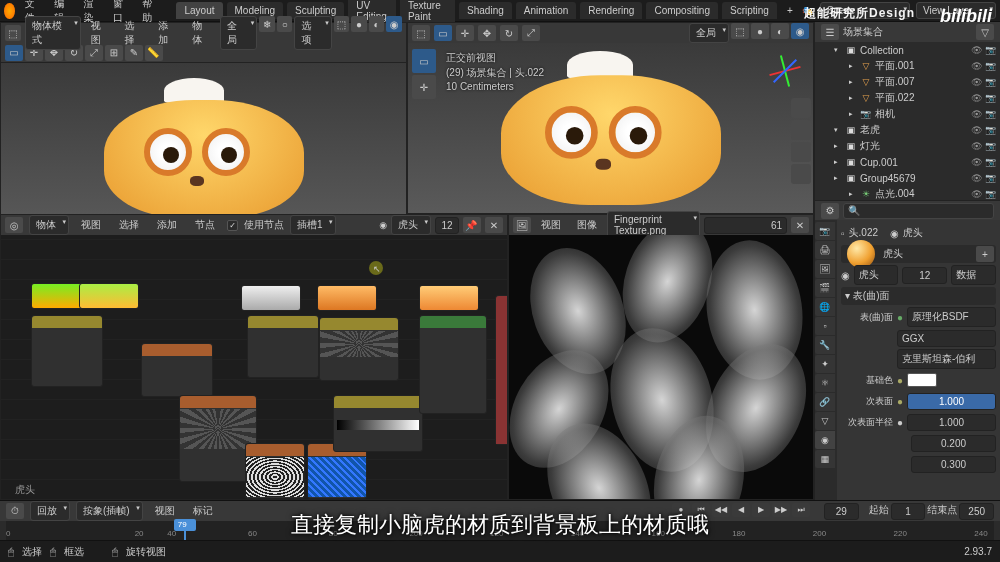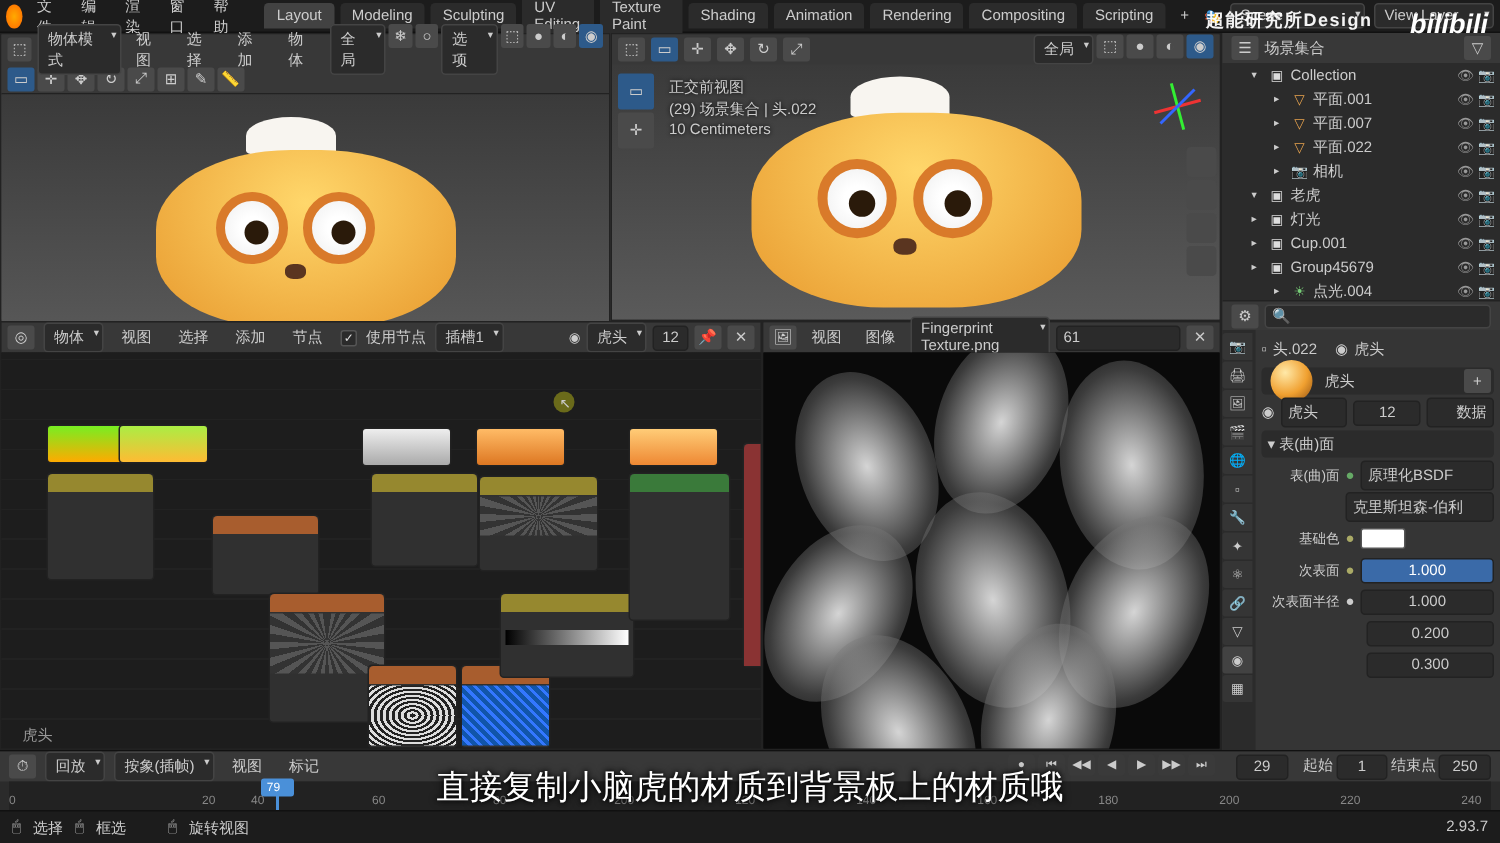--- a/index.html
+++ b/index.html
@@ -336,21 +336,21 @@
           <div style="position:absolute;left:14px;top:248px;font-size:10px;color:#999">虎头</div>
         </div>
       </div>
 
       <div class="image-viewer">
         <div class="iv-header">
           <span class="tool-btn">🖼</span>
           <span class="menu-item">视图</span>
           <span class="menu-item">图像</span>
           <span class="dropdown" style="flex:1">Fingerprint Texture.png</span>
-          <span class="prop-field" style="width:22px;text-align:left">61</span>
+          <span class="prop-field" style="width:22px;text-align:right">61</span>
           <span class="tool-btn">✕</span>
         </div>
         <div class="iv-content">
           <div class="fingerprint">
             <div class="fp-blob" style="left:8%;top:4%;width:90px;height:130px;transform:rotate(-20deg)"></div>
             <div class="fp-blob" style="left:38%;top:-6%;width:85px;height:125px;transform:rotate(18deg)"></div>
             <div class="fp-blob" style="left:65%;top:2%;width:95px;height:140px;transform:rotate(-8deg)"></div>
             <div class="fp-blob" style="left:2%;top:42%;width:88px;height:126px;transform:rotate(30deg)"></div>
             <div class="fp-blob" style="left:34%;top:35%;width:100px;height:146px;transform:rotate(-14deg)"></div>
             <div class="fp-blob" style="left:66%;top:40%;width:92px;height:134px;transform:rotate(24deg)"></div>
@@ -505,27 +505,31 @@
         </div>
         <div class="prop-row" style="background:#2b2b2b;border-radius:3px;padding:2px">
           <div class="sphere-preview"></div>
           <span>虎头</span>
           <span style="margin-left:auto" class="tool-btn">+</span>
         </div>
         <div class="prop-row">
           <span>◉</span>
           <span class="prop-field" style="flex:1">虎头</span>
           <span class="prop-field" style="width:20px;text-align:center">12</span>
-          <span class="prop-field" style="width:32px;text-align:right">数据</span>
+          <span class="prop-field" style="width:32px;text-align:left">数据</span>
         </div>
         <div class="prop-section">▾ <span>表(曲)面</span></div>
         <div class="prop-row">
           <span class="prop-label">表(曲)面</span>
           <span style="color:#6a6">●</span>
           <span class="prop-field">原理化BSDF</span>
+        </div>
+        <div class="prop-row">
+          <span class="prop-label"></span>
+          <span class="prop-field">GGX</span>
         </div>
         <div class="prop-row">
           <span class="prop-label"></span>
           <span class="prop-field">克里斯坦森-伯利</span>
         </div>
         <div class="prop-row">
           <span class="prop-label">基础色</span>
           <span style="color:#aa6">●</span>
           <div class="color-swatch"></div>
         </div>

